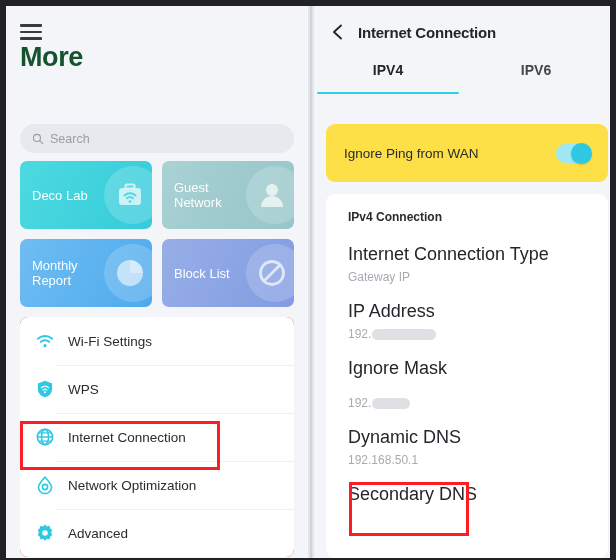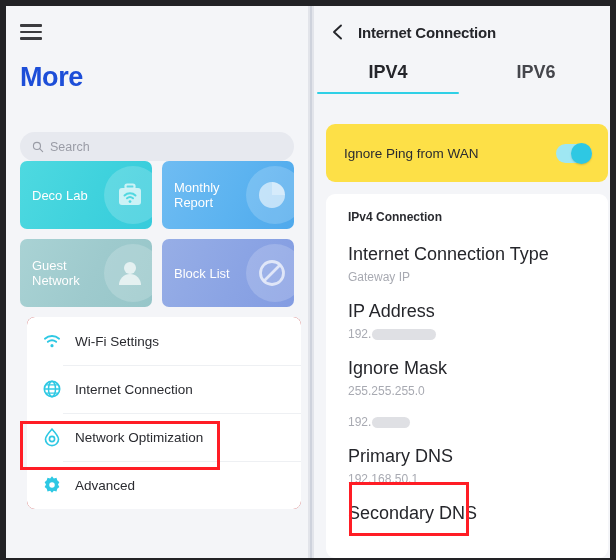--- a/index.html
+++ b/index.html
@@ -47,38 +47,37 @@
     display: flex; flex-direction: column; justify-content: space-between;
     cursor: pointer;
   }
   .hamburger span {
     display: block; height: 2.6px; width: 100%;
     background: #3b3b3f; border-radius: 1px;
   }
 
   #page-title {
     position: absolute;
-    left: 14px; top: 56px;
+    left: 14px; top: 36px;
     font-size: 27px;
     font-weight: bold;
-    color: #1d4ed8;
+    color: #14532d;
     letter-spacing: -0.4px;
   }
 
   
   #search-bar {
     position: absolute;
     left: 14px; top: 118px;
     width: 274px; height: 29px;
     background: #e7e9ef;
     border-radius: 15px;
     display: flex; align-items: center;
     padding-left: 12px;
     cursor: text;
-    margin-top: 8px;
   }
   #search-bar .s-icon { margin-right: 6px; display:flex; align-items:center; }
   #search-placeholder {
     font-size: 12.5px;
     color: #9a9ca6;
   }
 
   
   #tiles {
     position: absolute;
@@ -125,21 +124,21 @@
   }
 
   .tile-deco      { background: linear-gradient(115deg,#4ed9e0 0%, #3fd2dd 55%, #36cbdc 100%); }
   .tile-monthly   { background: linear-gradient(115deg,#6fbcf2 0%, #5cb3f0 55%, #4fa9ec 100%); }
   .tile-guest     { background: linear-gradient(115deg,#a9d2d4 0%, #9ecacd 55%, #97c6c9 100%); }
   .tile-block     { background: linear-gradient(115deg,#97aee6 0%, #8ba4e4 55%, #839ce2 100%); }
 
   
   #menu-card {
     position: absolute;
-    left: 21px; top: 311px;
+    left: 14px; top: 311px;
     width: 274px;
     background: #b91c1c;
     border-radius: 8px;
     overflow: hidden;
   }
   .menu-item {
     position: relative;
     height: 48px;
     display: flex;
     align-items: center;
@@ -233,21 +232,21 @@
   .tab {
     flex: 1 1 50%;
     display: flex;
     flex-direction: column;
     align-items: center;
     justify-content: flex-start;
     cursor: pointer;
     position: relative;
   }
   .tab-label {
-    font-size: 18px;
+    font-size: 14px;
     color: #45464c;
     font-weight: 600;
     padding-top: 2px;
   }
   .tab.active .tab-label { color: #25262b; }
   .tab-underline {
     position: absolute;
     bottom: 0;
     left: 50%;
     transform: translateX(-50%);
@@ -361,44 +360,44 @@
               <rect x="7" y="11" width="22" height="17" rx="3" fill="#ffffff" opacity="0.95"></rect>
               <rect x="13.5" y="7.5" width="9" height="4" rx="1.6" fill="none" stroke="#ffffff" stroke-width="2.2" opacity="0.95"></rect>
               <path d="M12.5 18.5 A8 8 0 0 1 23.5 18.5" fill="none" stroke="#4ed9e0" stroke-width="2" stroke-linecap="round"></path>
               <path d="M15 21.3 A4.6 4.6 0 0 1 21 21.3" fill="none" stroke="#4ed9e0" stroke-width="2" stroke-linecap="round"></path>
               <circle cx="18" cy="24.6" r="1.4" fill="#4ed9e0"></circle>
             </svg>
           </div>
           <div class="tile-label">Deco Lab</div>
         </div>
 
+        <div class="tile tile-guest">
+          <div class="tile-badge"></div>
+          <div class="tile-glyph">
+            <svg width="36" height="36" viewBox="0 0 36 36">
+              <circle cx="18" cy="13" r="6" fill="#ffffff" opacity="0.95"></circle>
+              <path d="M7 30 A11 11 0 0 1 29 30 Z" fill="#ffffff" opacity="0.95"></path>
+            </svg>
+          </div>
+          <div class="tile-label" style="white-space:pre-line">Guest
+Network</div>
+        </div>
+
         <div class="tile tile-monthly">
           <div class="tile-badge"></div>
           <div class="tile-glyph">
             <svg width="36" height="36" viewBox="0 0 36 36">
               <path d="M18 18 L18 5 A13 13 0 0 1 31 18 Z" fill="#ffffff" opacity="0.98"></path>
               <path d="M18 18 L31 18 A13 13 0 1 1 18 5 Z" fill="#ffffff" opacity="0.80"></path>
             </svg>
           </div>
           <div class="tile-label" style="white-space:pre-line">Monthly
 Report</div>
         </div>
 
-        <div class="tile tile-guest">
-          <div class="tile-badge"></div>
-          <div class="tile-glyph">
-            <svg width="36" height="36" viewBox="0 0 36 36">
-              <circle cx="18" cy="13" r="6" fill="#ffffff" opacity="0.95"></circle>
-              <path d="M7 30 A11 11 0 0 1 29 30 Z" fill="#ffffff" opacity="0.95"></path>
-            </svg>
-          </div>
-          <div class="tile-label" style="white-space:pre-line">Guest
-Network</div>
-        </div>
-
         <div class="tile tile-block">
           <div class="tile-badge"></div>
           <div class="tile-glyph">
             <svg width="36" height="36" viewBox="0 0 36 36">
               <circle cx="18" cy="18" r="11.5" fill="none" stroke="#ffffff" stroke-width="2.8" opacity="0.95"></circle>
               <line x1="10" y1="26" x2="26" y2="10" stroke="#ffffff" stroke-width="2.8" stroke-linecap="round" opacity="0.95"></line>
             </svg>
           </div>
           <div class="tile-label">Block List</div>
         </div>
@@ -411,20 +410,31 @@
           <span class="menu-icon">
             <svg width="20" height="20" viewBox="0 0 24 24">
               <path d="M3.5 9.2 A13 13 0 0 1 20.5 9.2" fill="none" stroke="#2ec8e3" stroke-width="2.3" stroke-linecap="round"></path>
               <path d="M7 13 A8 8 0 0 1 17 13" fill="none" stroke="#2ec8e3" stroke-width="2.3" stroke-linecap="round"></path>
               <circle cx="12" cy="17.6" r="1.9" fill="#2ec8e3"></circle>
             </svg>
           </span>
           <span class="menu-label">Wi-Fi Settings</span>
         </div>
 
+        <div class="menu-item">
+          <span class="menu-icon">
+            <svg width="20" height="20" viewBox="0 0 24 24">
+              <path d="M12 2.2 L20.5 5.4 V12 C20.5 17.2 16.6 20.8 12 22 C7.4 20.8 3.5 17.2 3.5 12 V5.4 Z" fill="#2ec8e3"></path>
+              <path d="M7.8 10.4 A6.4 6.4 0 0 1 16.2 10.4" fill="none" stroke="#ffffff" stroke-width="1.6" stroke-linecap="round"></path>
+              <path d="M9.8 13.1 A3.6 3.6 0 0 1 14.2 13.1" fill="none" stroke="#ffffff" stroke-width="1.6" stroke-linecap="round"></path>
+              <circle cx="12" cy="15.8" r="1.2" fill="#ffffff"></circle>
+            </svg>
+          </span>
+          <span class="menu-label">WPS</span>
+        </div>
 
         <div class="menu-item">
           <span class="menu-icon">
             <svg width="20" height="20" viewBox="0 0 24 24">
               <circle cx="12" cy="12" r="9.2" fill="none" stroke="#2ec8e3" stroke-width="2"></circle>
               <ellipse cx="12" cy="12" rx="4.2" ry="9.2" fill="none" stroke="#2ec8e3" stroke-width="1.8"></ellipse>
               <line x1="2.8" y1="12" x2="21.2" y2="12" stroke="#2ec8e3" stroke-width="1.8"></line>
               <line x1="4.4" y1="7" x2="19.6" y2="7" stroke="#2ec8e3" stroke-width="1.5"></line>
               <line x1="4.4" y1="17" x2="19.6" y2="17" stroke="#2ec8e3" stroke-width="1.5"></line>
             </svg>
@@ -502,34 +512,31 @@
         <div class="info-row">
           <div class="info-label">IP Address</div>
           <div class="info-value">
             <span>192.</span>
             <span class="redact" style="width:64px"></span>
           </div>
         </div>
 
         <div class="info-row">
           <div class="info-label">Ignore Mask</div>
-          <div class="info-value">
-            <span>255.255.255.0</span>
-          </div>
         </div>
 
         <div class="info-row">
           <div class="info-value">
             <span>192.</span>
             <span class="redact" style="width:38px"></span>
           </div>
         </div>
 
         <div class="info-row">
-          <div class="info-label">Primary DNS</div>
+          <div class="info-label">Dynamic DNS</div>
           <div class="info-value">
             <span>192.168.50.1</span>
           </div>
         </div>
 
         <div class="info-row" style="">
           <div class="info-label">Secondary DNS</div>
         </div>
 
         <div class="redbox" id="redbox-ip-address"></div>

